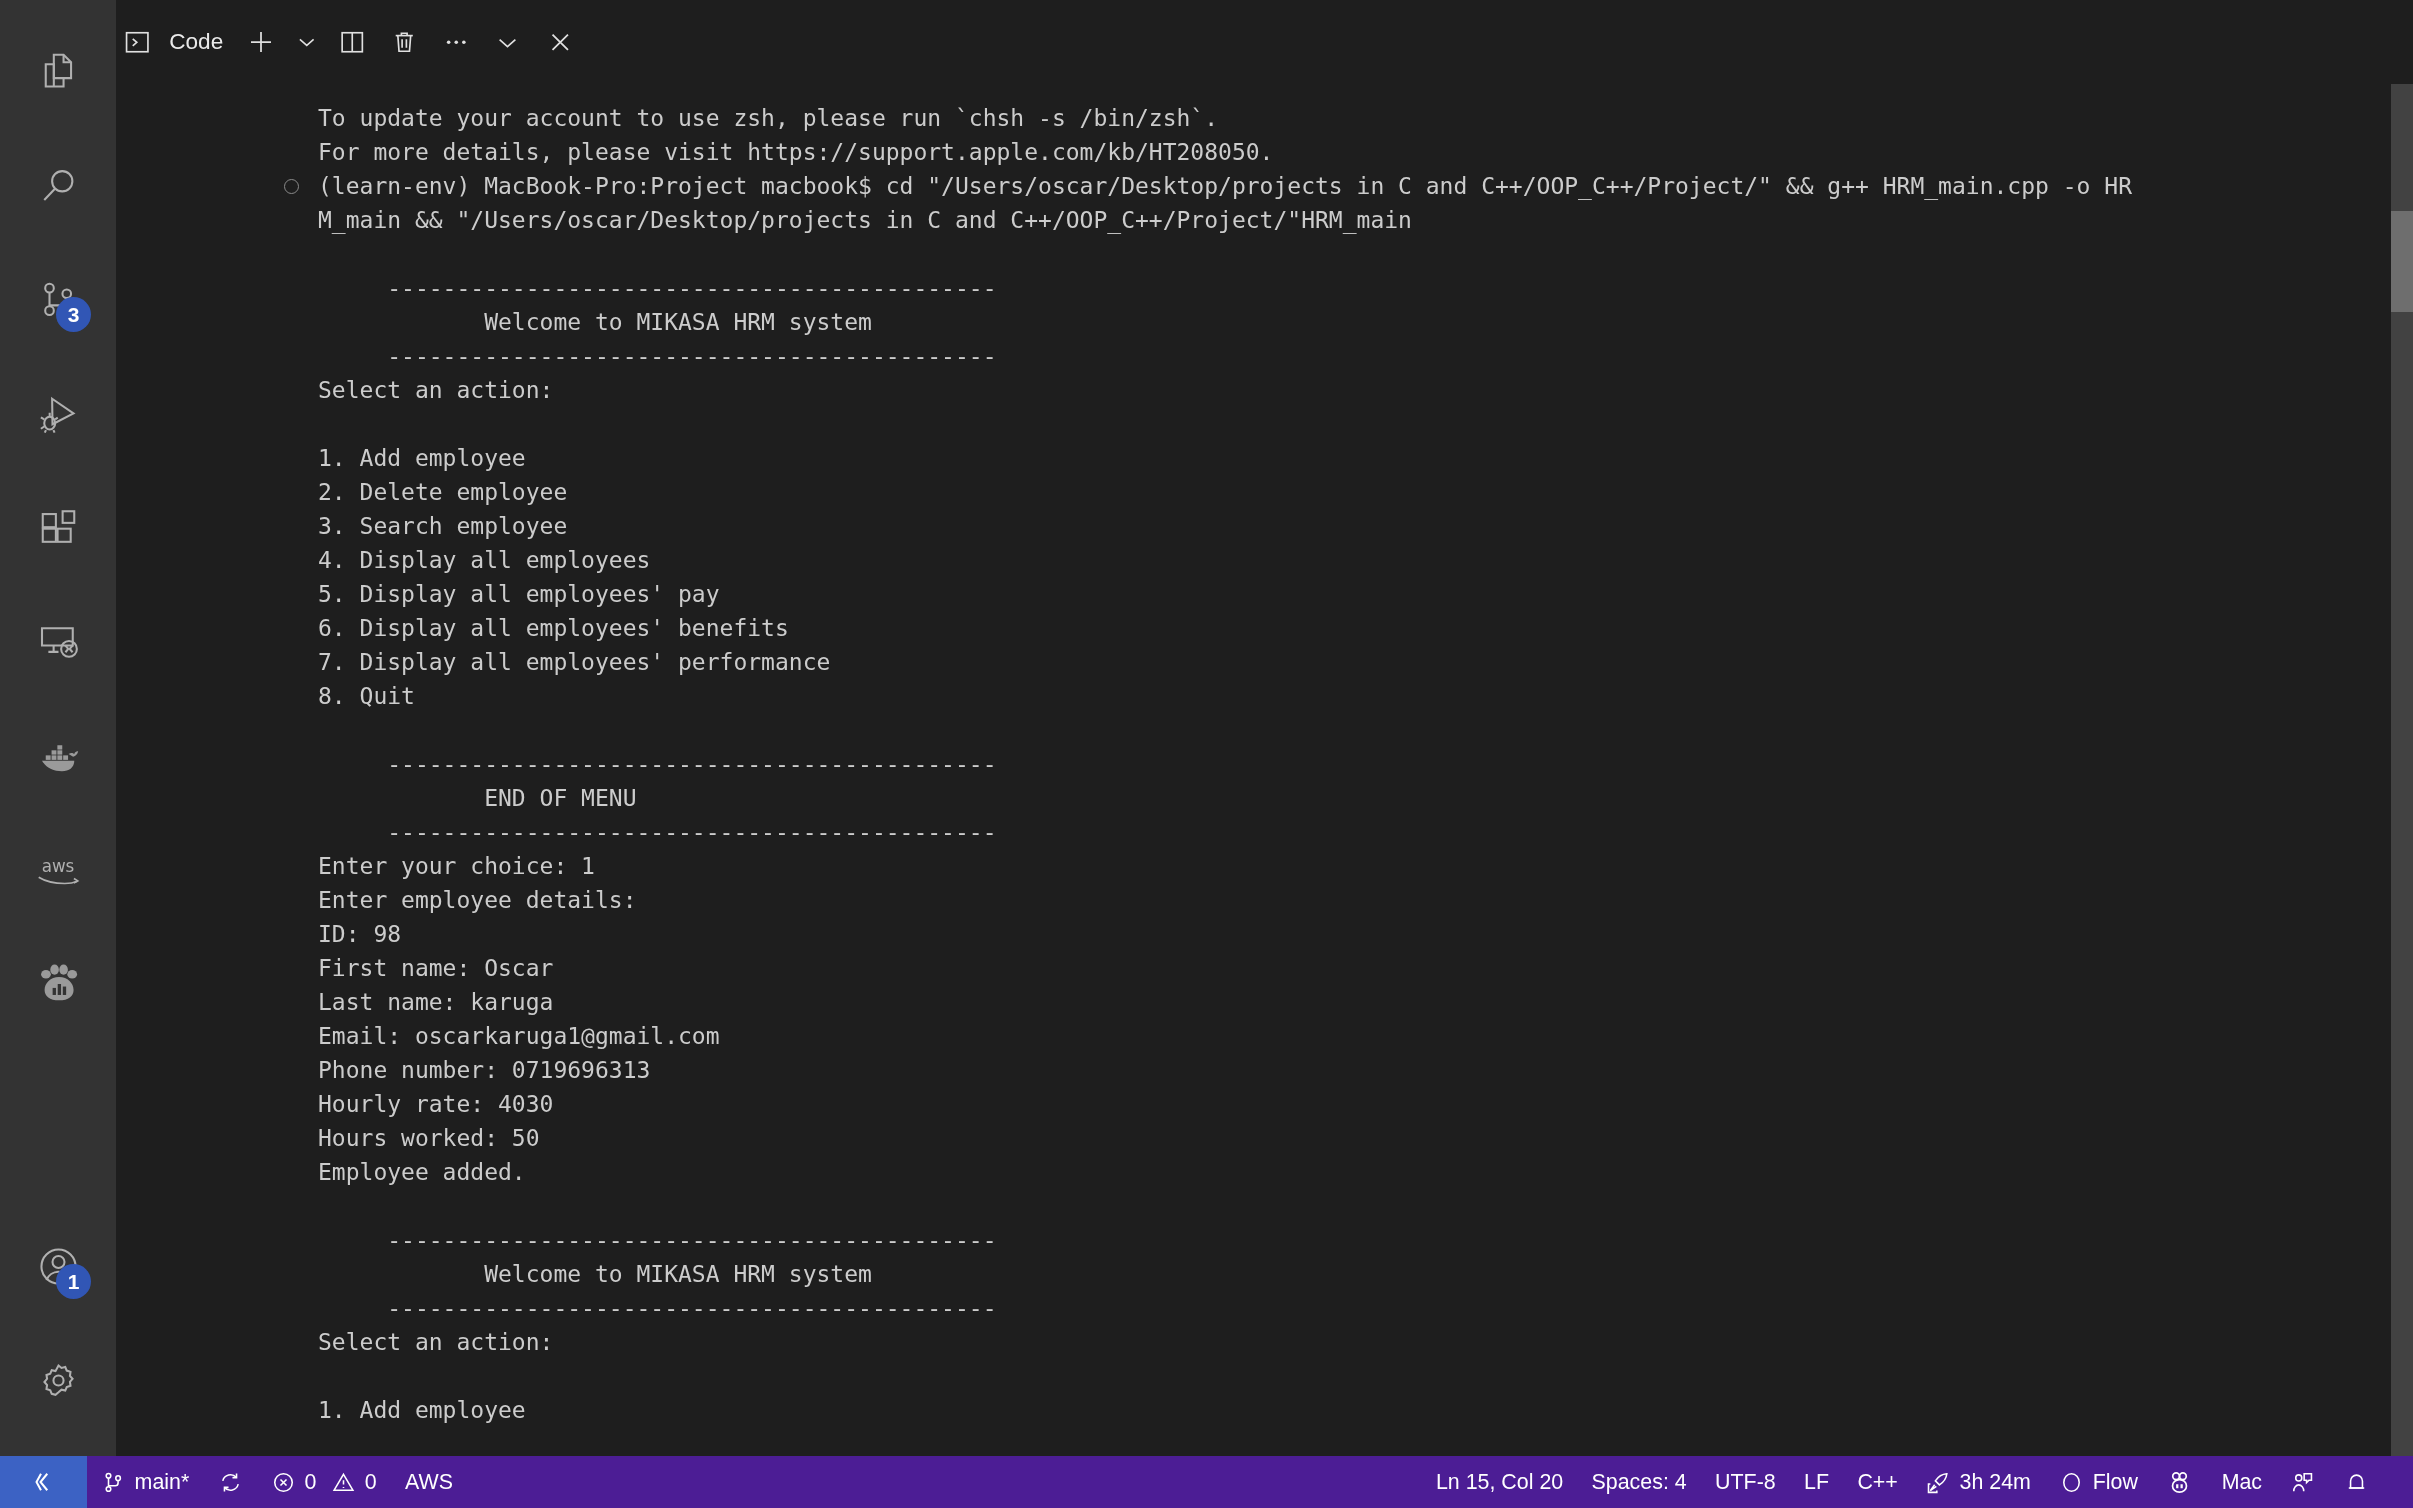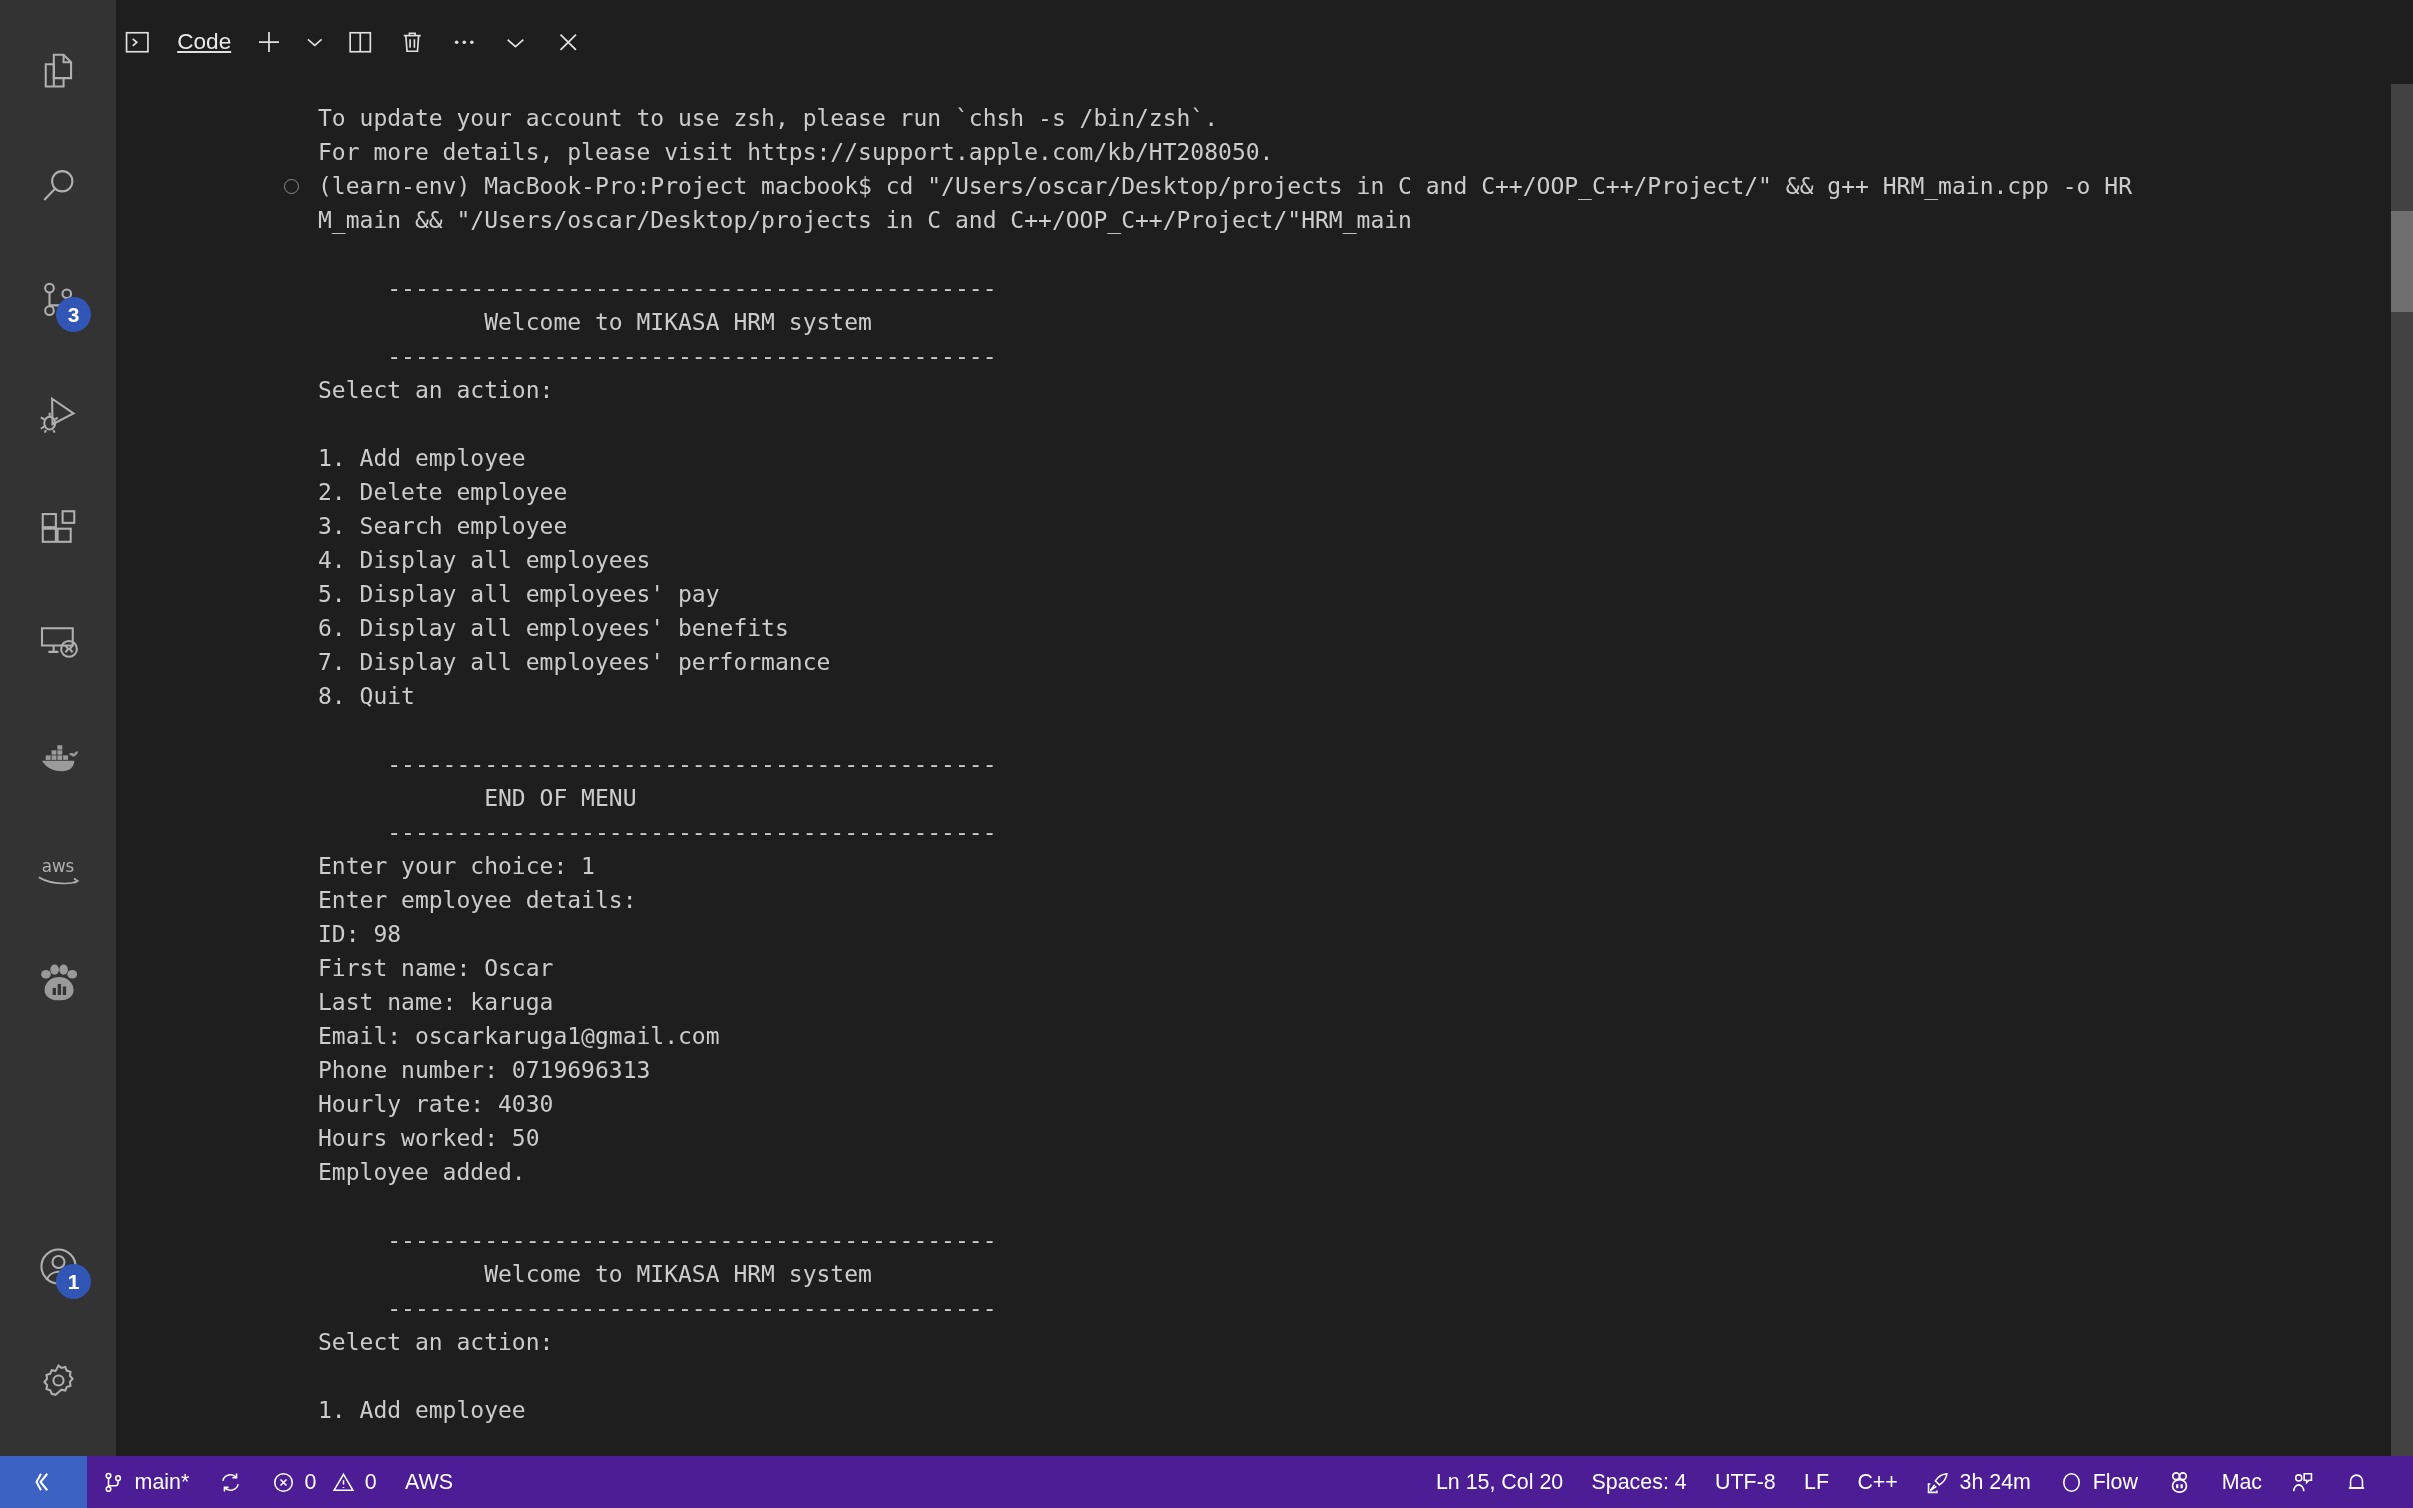--- a/index.html
+++ b/index.html
@@ -63,21 +63,21 @@
     left: 18.4px; right: 18.4px; bottom: 6.7px;
     height: 2.1px; background: #e7e7e7;
   }
 
   .panel-actions { display: flex; align-items: center; gap: 0; }
   .pa-btn {
     height: 54px; min-width: 52px;
     display: flex; align-items: center; justify-content: center;
     color: #e0e0e0; cursor: pointer;
   }
-  .pa-btn.code-sel { gap: 26px; padding: 0 11.7px 0 6.7px; text-decoration: underline; }
+  .pa-btn.code-sel { gap: 18px; padding: 0 11.7px 0 6.7px; }
   .pa-btn .code-label { font-size: 22.6px; color: #eaeaea; }
   .pa-btn.small { min-width: 39px; }
 
   
   .terminal-wrap { flex: 1 1 auto; position: relative; overflow: hidden; background: #1e1e1e; }
   .terminal {
     position: absolute; inset: 0;
     padding: 17px 0 0 0;
     font-family: "DejaVu Sans Mono", "Liberation Mono", monospace;
     font-size: 23px;

